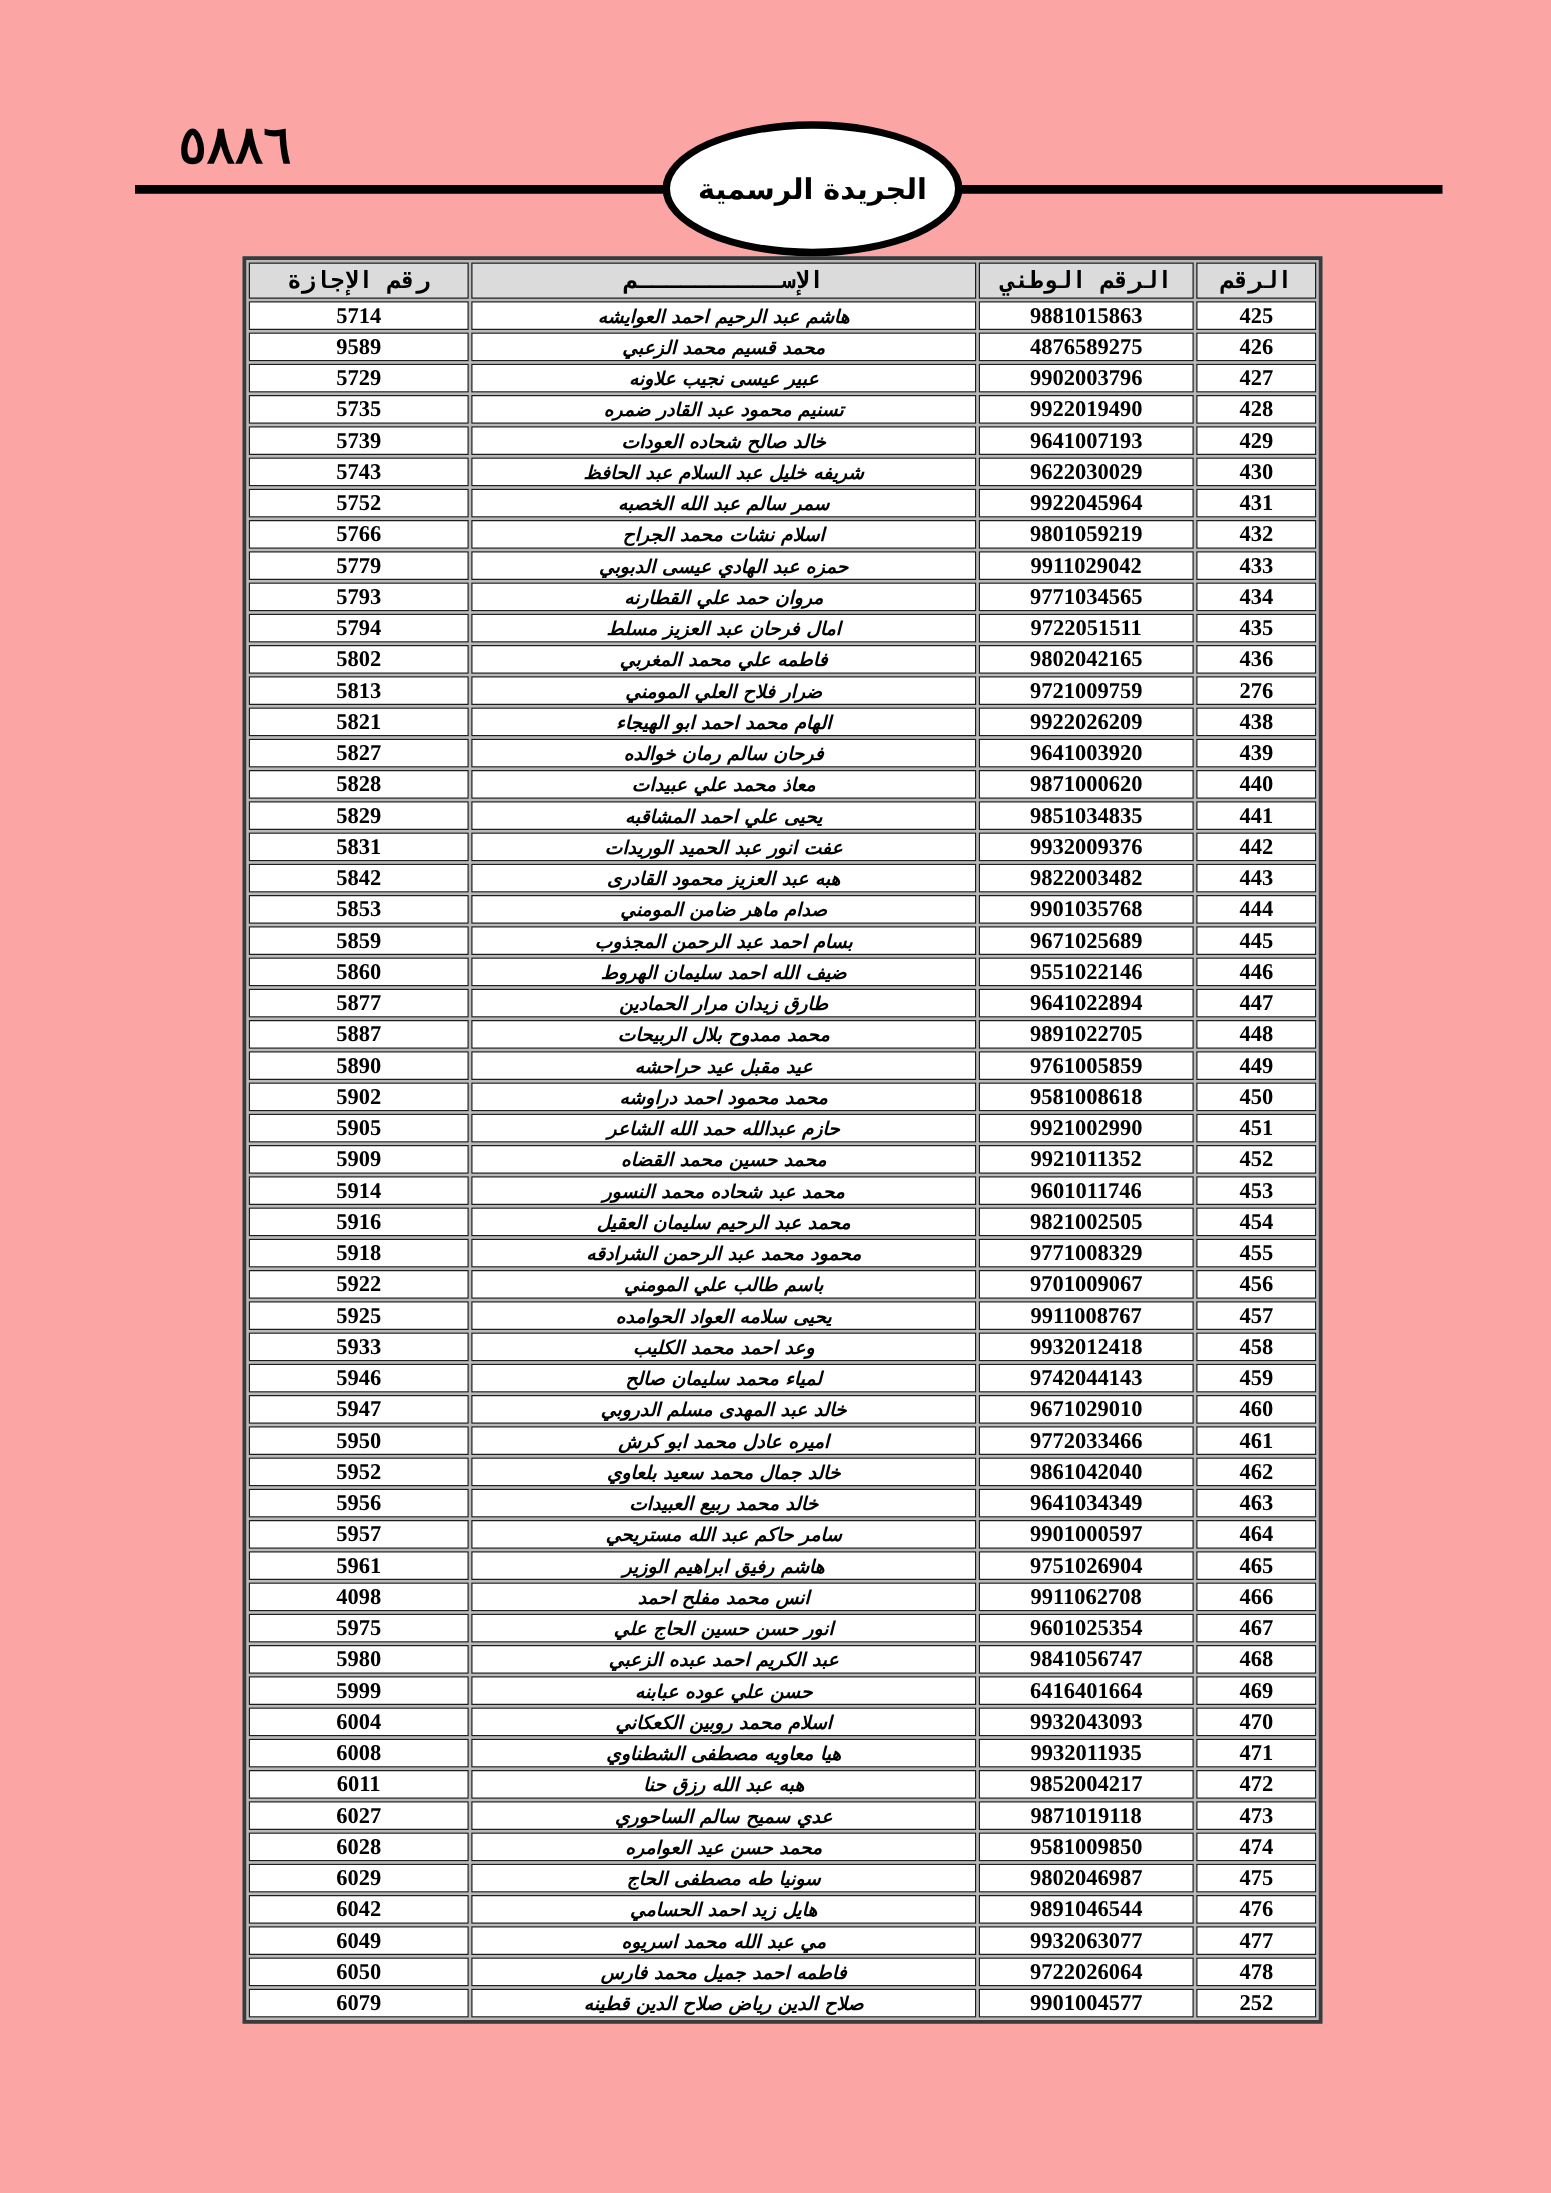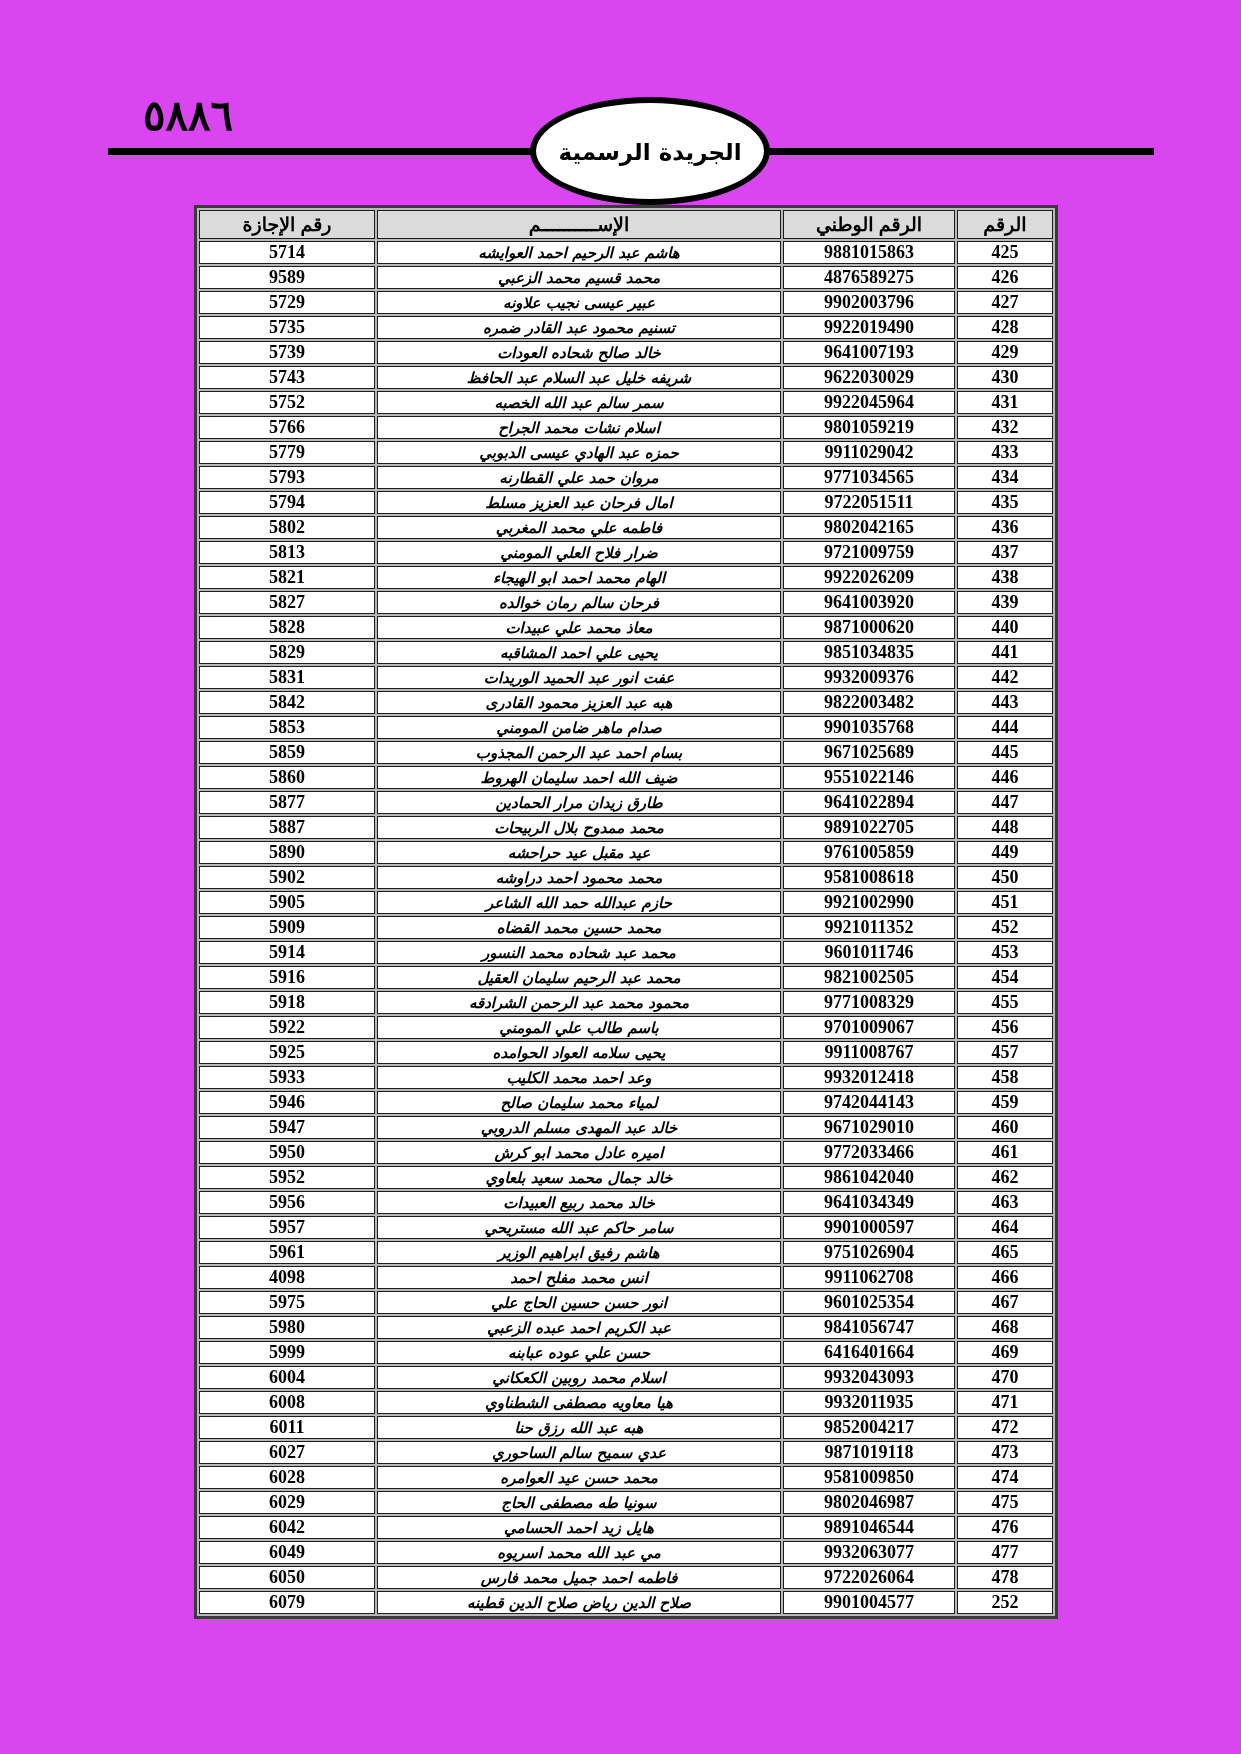--- a/index.html
+++ b/index.html
@@ -1,19 +1,19 @@
 <!DOCTYPE html>
 <html lang="ar"><head>
 <meta charset="utf-8">
 <style>
   html,body{margin:0;padding:0;background:#777;}
   .page{
     position:relative;
     width:1241px;height:1754px;
-    background:#d946ef;
+    background:#fca5a5;
     margin:0 auto;
     overflow:hidden;
     font-family:"DejaVu Sans",sans-serif;
   }
   
   .page-number{
     position:absolute;left:118px;top:92px;width:140px;
     text-align:center;
     font-family:"DejaVu Serif",serif;
     font-weight:bold;font-size:42px;line-height:48px;color:#000;
@@ -49,21 +49,21 @@
     background:#fff;
     text-align:center;vertical-align:middle;
     height:21px;
     padding:0 3px;
     overflow:hidden;white-space:nowrap;
   }
   table.gazette th{
     background:#dbdbdb;
     height:27px;
     font-weight:bold;font-size:19px;
-    font-family:Liberation Sans, sans-serif;
+    font-family:Liberation Mono, monospace;
   }
   td.name-cell{
     font-weight:bold;font-size:15px;
     font-family:"DejaVu Sans",sans-serif;
     font-style:italic;
   }
   td.num{
     font-family:"Liberation Serif",serif;
     font-weight:bold;font-size:18px;
     direction:ltr;
@@ -168,21 +168,21 @@
           <td class="name-cell">امال فرحان عبد العزيز مسلط</td>
           <td class="num">5794</td>
         </tr>
         <tr>
           <td class="num">436</td>
           <td class="num">9802042165</td>
           <td class="name-cell">فاطمه علي محمد المغربي</td>
           <td class="num">5802</td>
         </tr>
         <tr>
-          <td class="num">437</td>
+          <td class="num">276</td>
           <td class="num">9721009759</td>
           <td class="name-cell">ضرار فلاح العلي المومني</td>
           <td class="num">5813</td>
         </tr>
         <tr>
           <td class="num">438</td>
           <td class="num">9922026209</td>
           <td class="name-cell">الهام محمد احمد ابو الهيجاء</td>
           <td class="num">5821</td>
         </tr>

